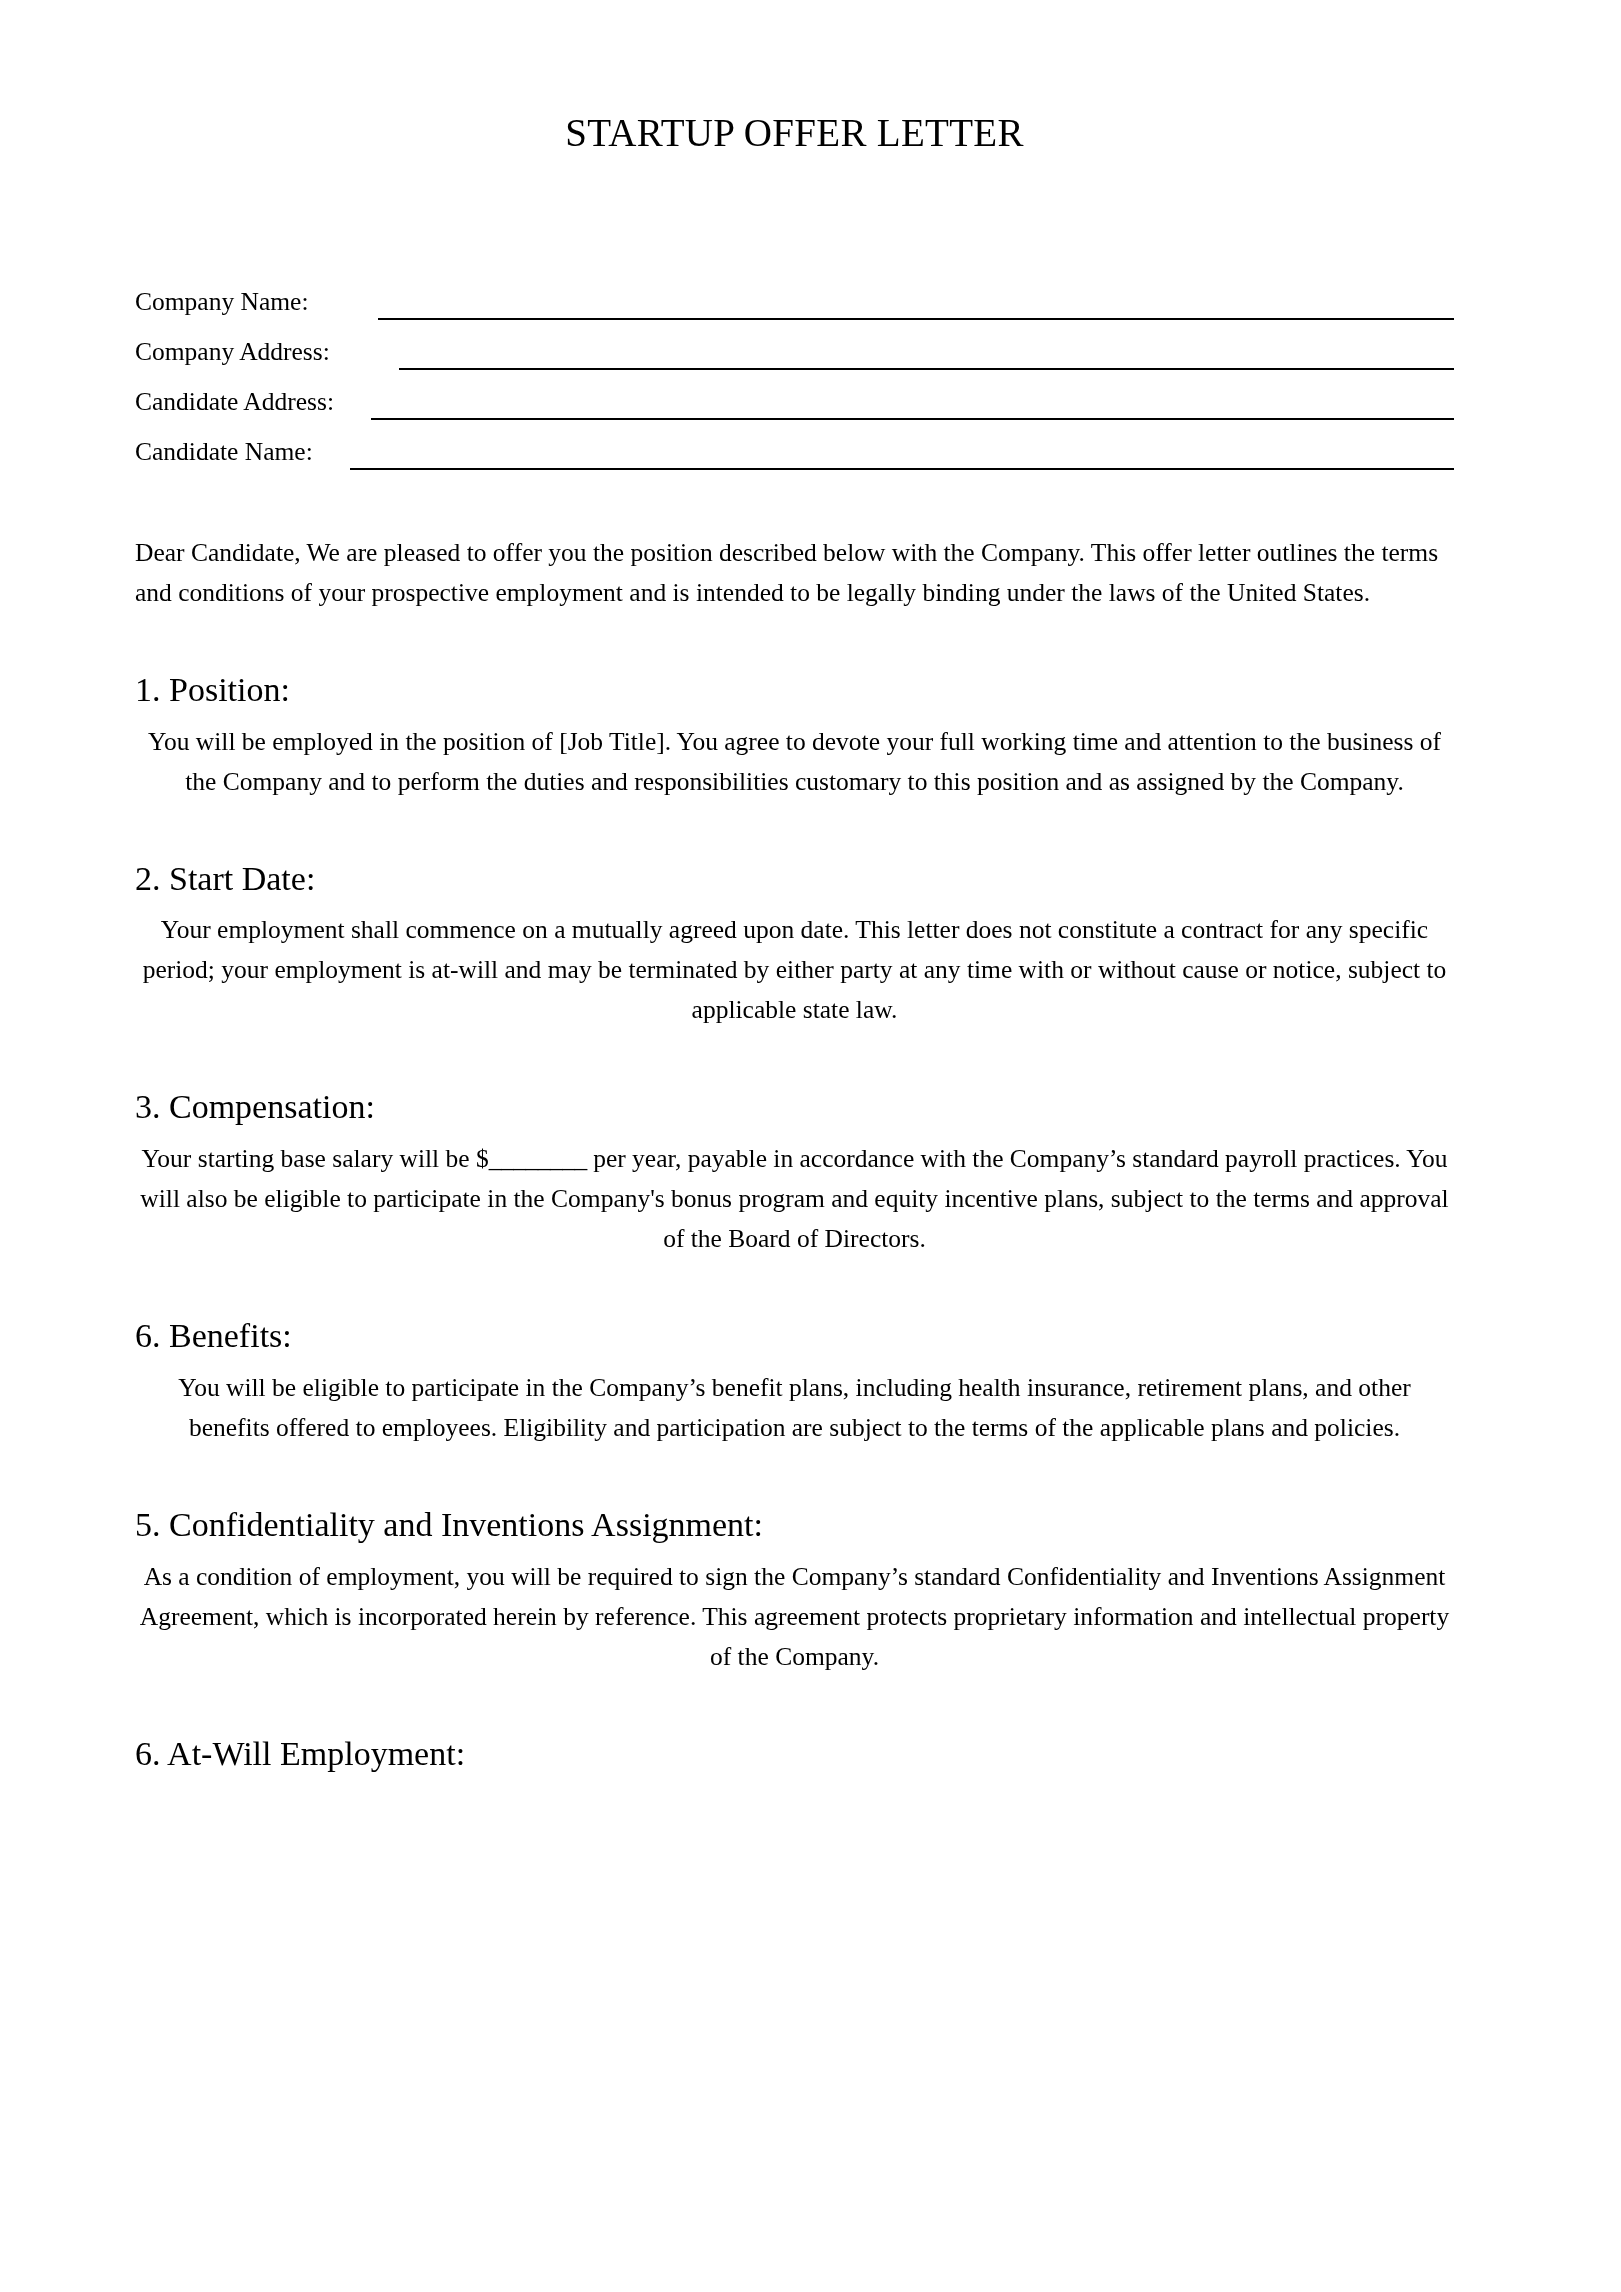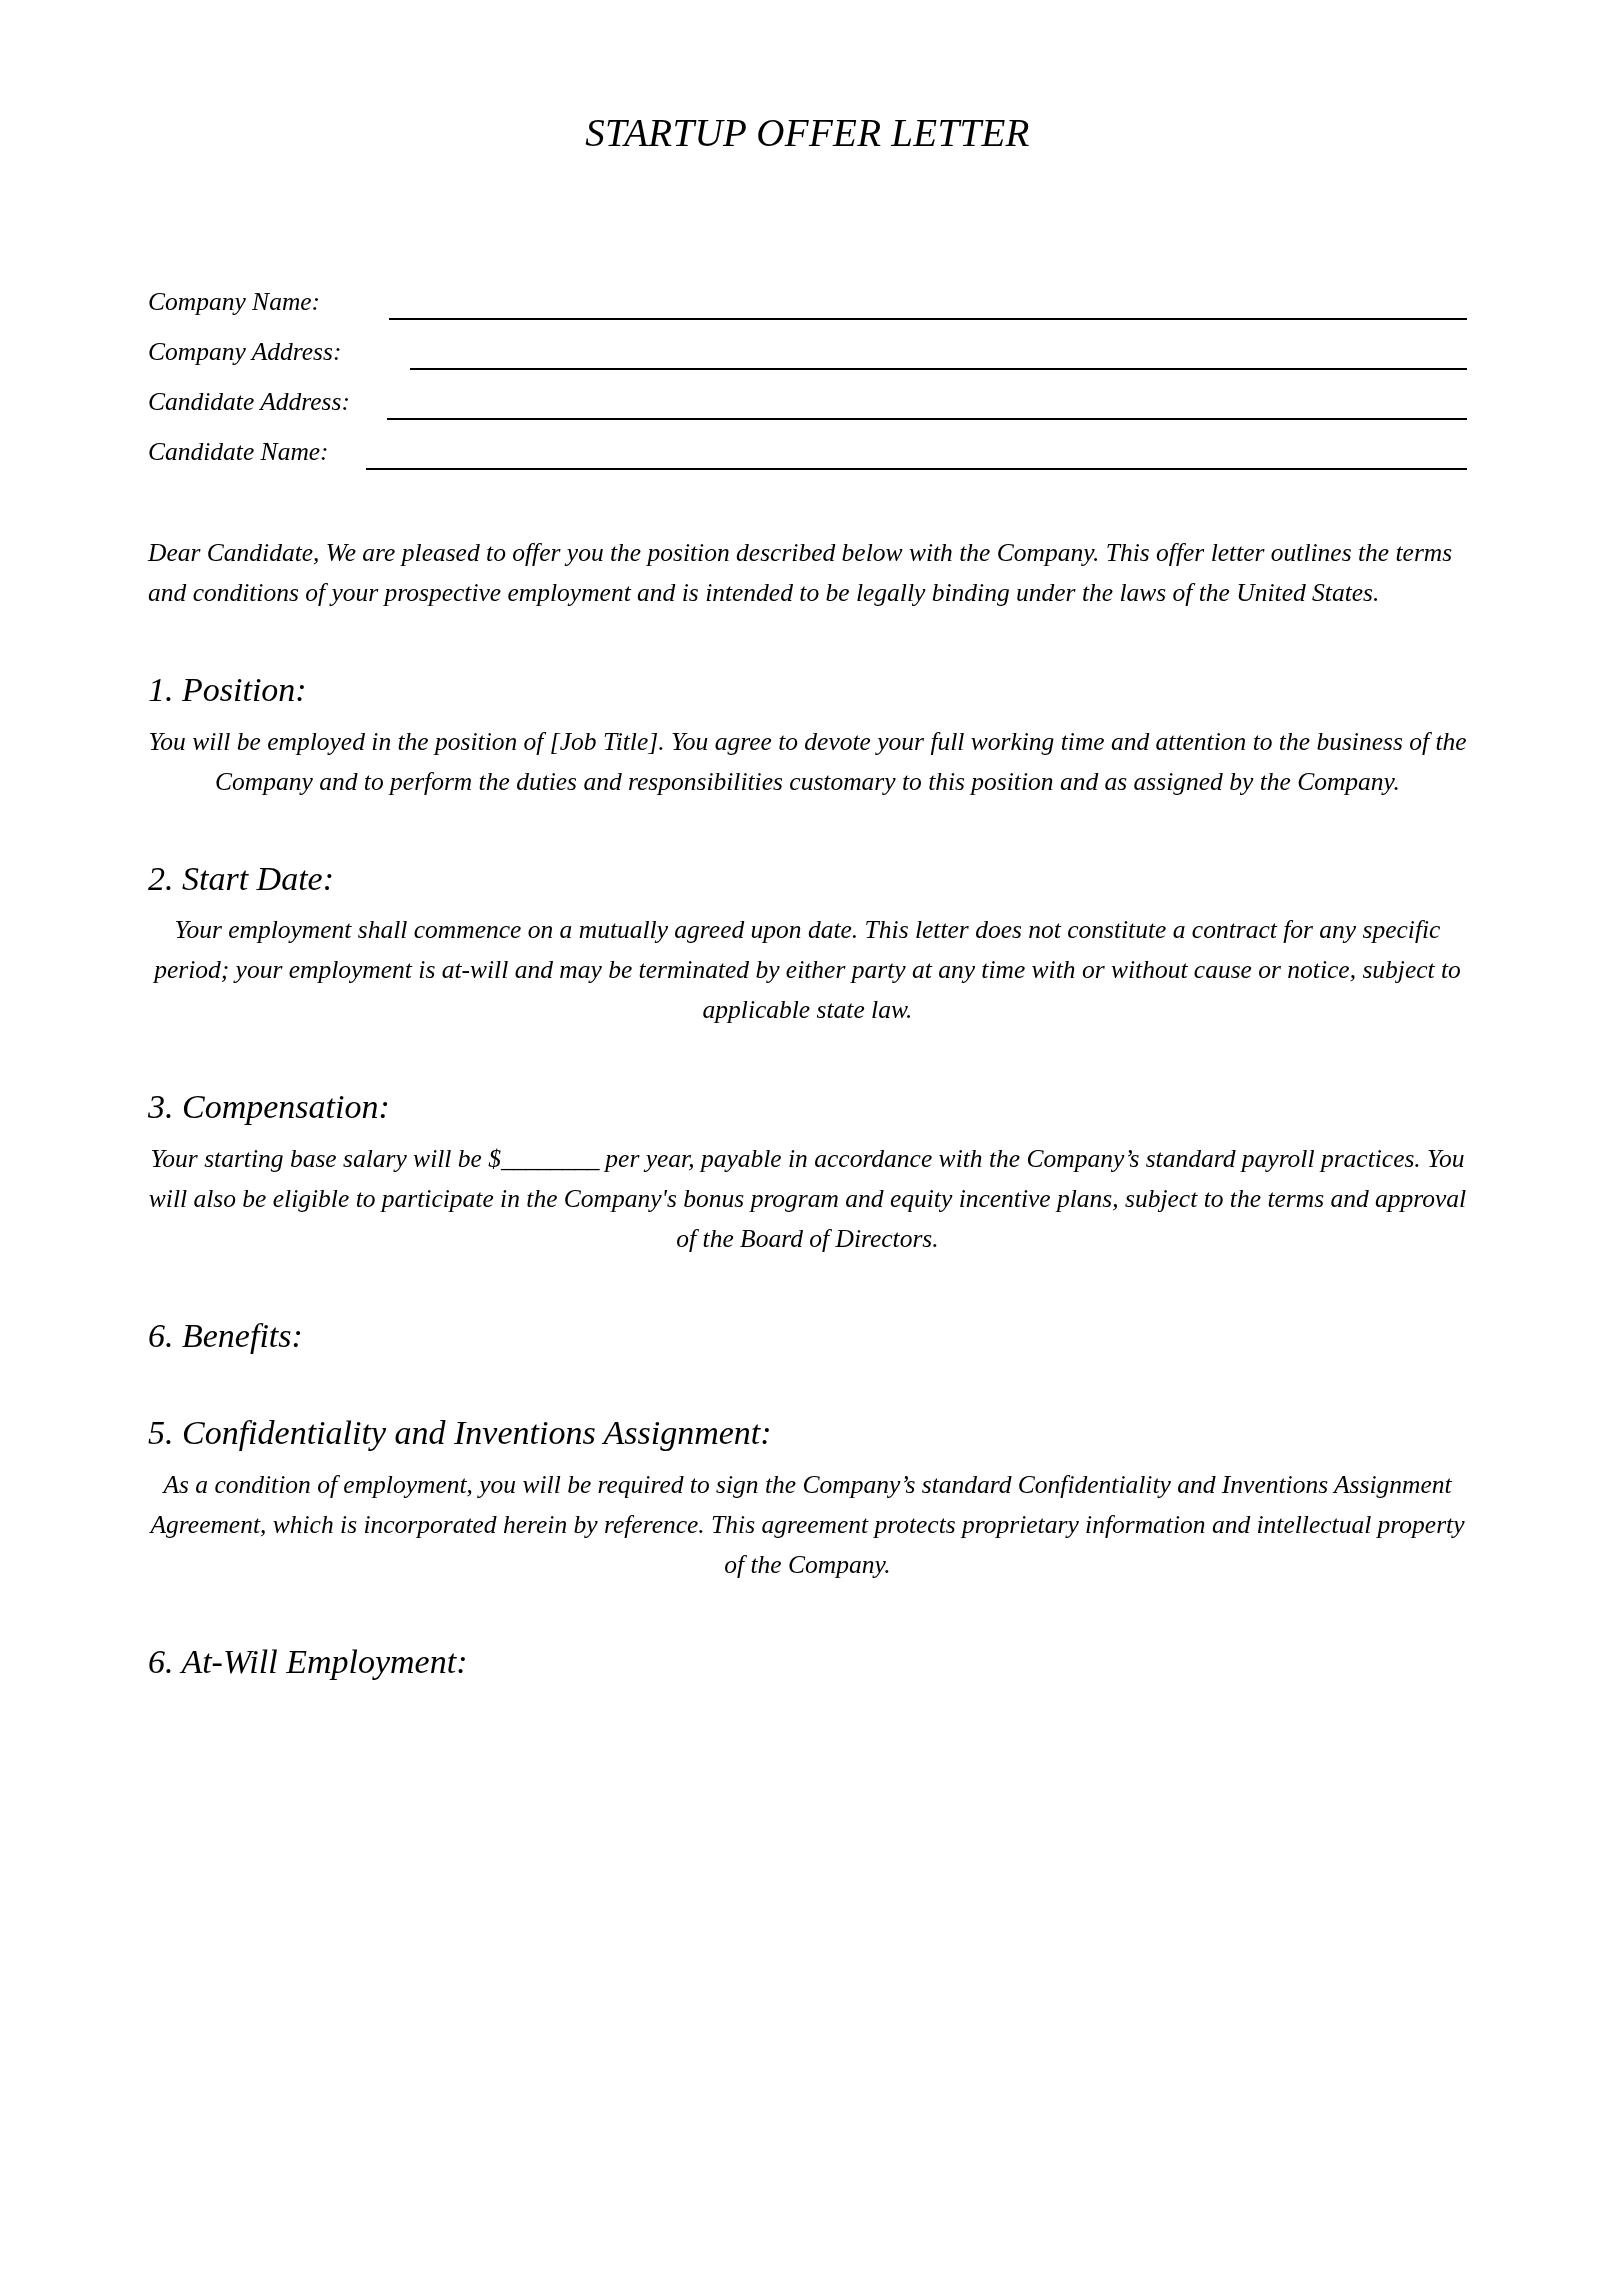--- a/index.html
+++ b/index.html
@@ -15,24 +15,23 @@
     position: relative;
     width: 1621px;
     height: 2293px;
     margin: 0 auto;
     background: #ffffff;
     box-sizing: border-box;
     overflow: hidden;
   }
   .sheet {
     position: absolute;
-    left: 148px;
+    left: 135px;
     top: 0;
     width: 1319px;
-    font-style: italic;
   }
 
   
   .doc-title {
     text-align: center;
     font-size: 39px;
     line-height: 1.2;
     letter-spacing: 0.3px;
     font-weight: 400;
     margin: 0;
@@ -134,20 +133,21 @@
       <p class="section-body">Your employment shall commence on a mutually agreed upon date. This letter does not constitute a contract for any specific period; your employment is at-will and may be terminated by either party at any time with or without cause or notice, subject to applicable state law.</p>
     </div>
 
     <div class="section">
       <h2 class="section-heading">3. Compensation:</h2>
       <p class="section-body"><span>Your starting base salary will be $</span><span class="blank-fill">________</span><span> per year, payable in accordance with the Company’s standard payroll practices. You will also be eligible to participate in the Company's bonus program and equity incentive plans, subject to the terms and approval of the Board of Directors.</span></p>
     </div>
 
     <div class="section">
       <h2 class="section-heading">6. Benefits:</h2>
+      <p class="section-body">You will be eligible to participate in the Company’s benefit plans, including health insurance, retirement plans, and other benefits offered to employees. Eligibility and participation are subject to the terms of the applicable plans and policies.</p>
     </div>
 
     <div class="section">
       <h2 class="section-heading">5. Confidentiality and Inventions Assignment:</h2>
       <p class="section-body">As a condition of employment, you will be required to sign the Company’s standard Confidentiality and Inventions Assignment Agreement, which is incorporated herein by reference. This agreement protects proprietary information and intellectual property of the Company.</p>
     </div>
 
     <div class="section" data-last="true">
       <h2 class="section-heading">6. At-Will Employment:</h2>
     </div>

